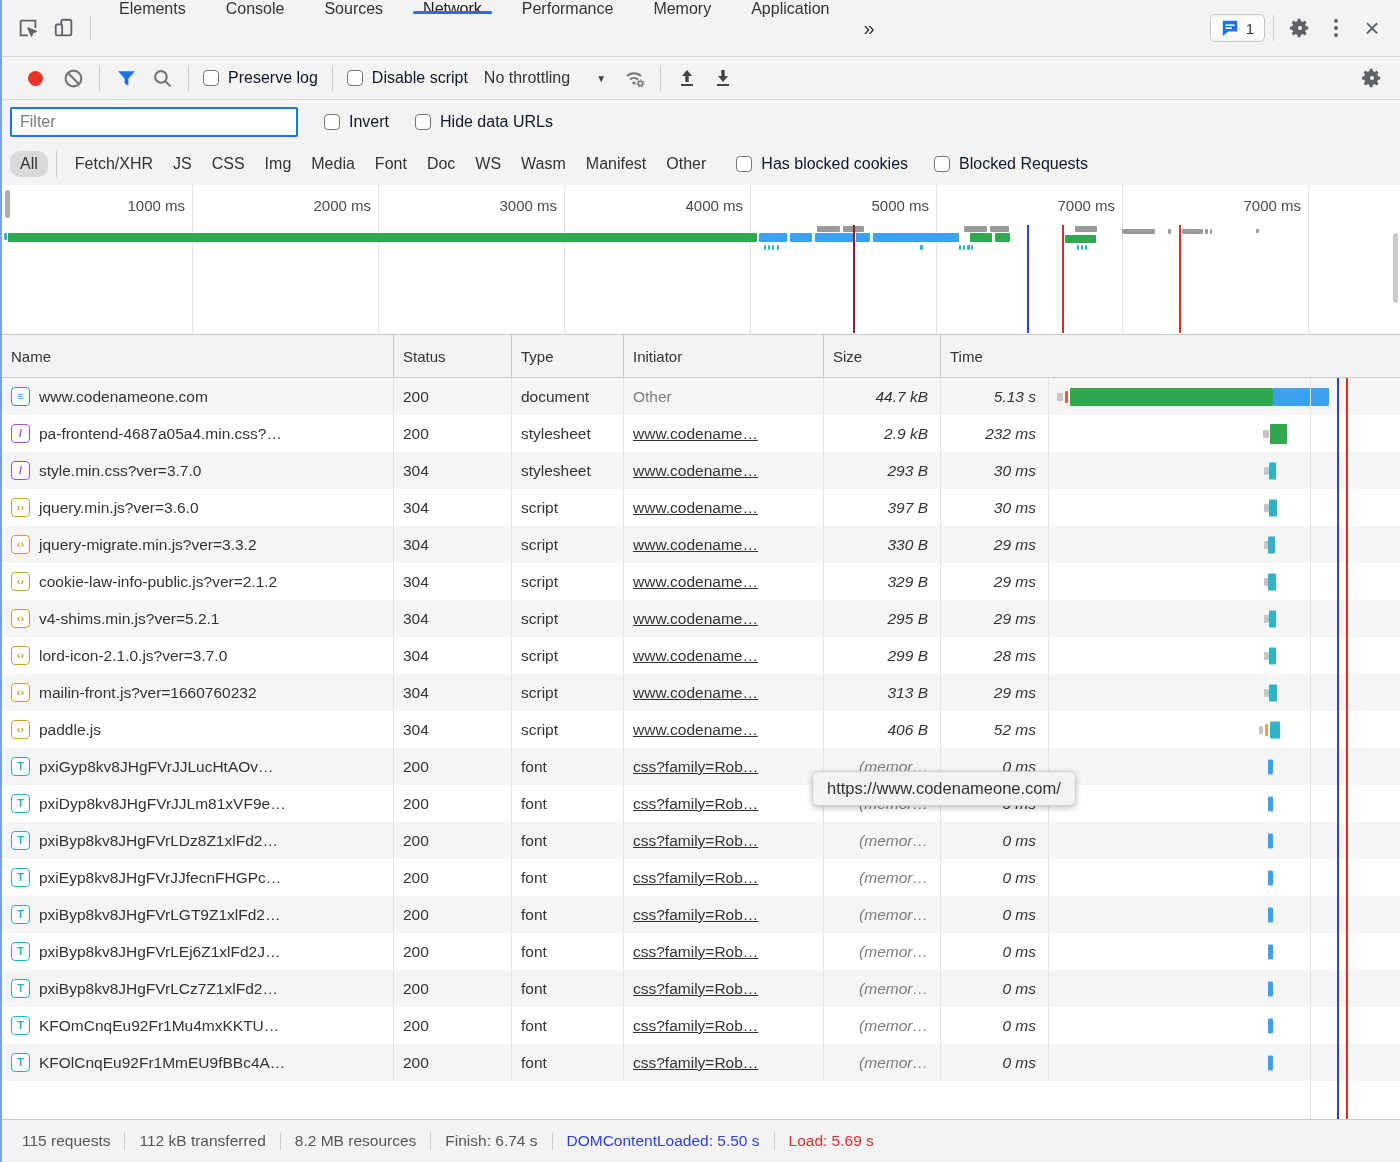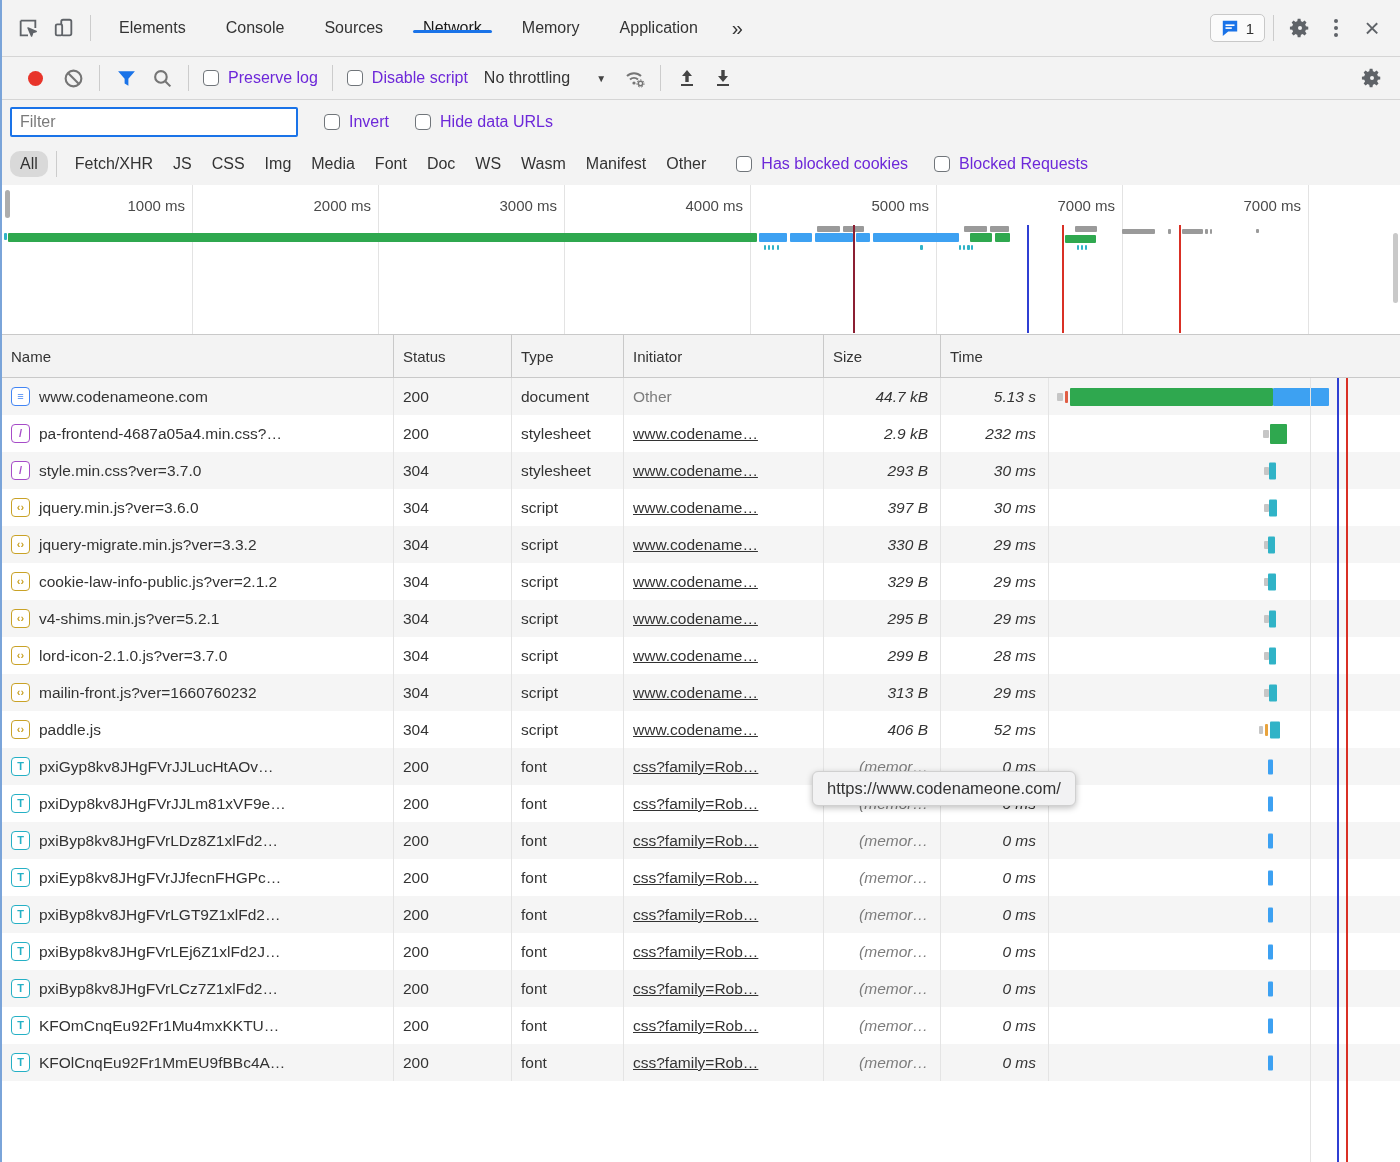--- a/index.html
+++ b/index.html
@@ -7,36 +7,36 @@
   body {
     font-family:"Liberation Sans", sans-serif;
     background:#fff; color:#333; overflow:hidden; position:relative;
   }
   .devtools { width:1400px; height:1162px; display:flex; flex-direction:column; position:relative; border-left:2px solid #7aa4d9; }
 
   
   .tabbar { height:57px; background:#f3f3f3; display:flex; align-items:center; border-bottom:1px solid #d5d5d5; padding:0 10px 0 8px; flex:none; }
   .icon-btn { width:36px; height:36px; display:flex; align-items:center; justify-content:center; cursor:pointer; flex:none; }
   .vdiv { width:1px; height:26px; background:#ccc; margin:0 8px; flex:none; }
-  .tabs { display:flex; align-items:center; height:100%; }
+  .tabs { display:flex; align-items:flex-start; height:100%; }
   .tab { display:flex; align-items:center; padding:0 20px; font-size:16px; color:#333; position:relative; cursor:pointer; }
   .tab.selected { color:#1a1a1a; }
   .tab.selected::after { content:""; position:absolute; left:10px; right:10px; bottom:4px; height:3px; background:#1a73e8; border-radius:2px; }
   .more-tabs { font-size:20px; color:#333; padding:0 14px; cursor:pointer; }
   .tab-right { margin-left:auto; display:flex; align-items:center; }
   .issues-badge { display:flex; align-items:center; gap:7px; border:1px solid #c8c8c8; border-radius:5px; padding:4px 10px; background:#fbfbfb; cursor:pointer; }
   .issues-badge .count { font-size:15px; color:#333; }
   .dots { display:flex; flex-direction:column; gap:3px; }
   .dots i { width:4px; height:4px; border-radius:50%; background:#5f6368; }
   .close-x { font-size:26px; color:#5f6368; line-height:1; }
 
   
   .nettoolbar { height:43px; background:#f3f3f3; display:flex; align-items:center; padding:0 10px 0 14px; border-bottom:1px solid #d5d5d5; flex:none; }
   .rec-dot { width:15px; height:15px; border-radius:50%; background:#e8342a; margin:0 12px; cursor:pointer; flex:none; }
-  .check { display:flex; align-items:center; gap:9px; font-size:16px; color:#6d28d9; cursor:pointer; white-space:nowrap; }
+  .check { display:flex; align-items:center; gap:9px; font-size:16px; color:#0f172a; cursor:pointer; white-space:nowrap; }
   .box { width:16px; height:16px; border:1.8px solid #70757a; border-radius:4px; background:#fff; flex:none; }
   .select-ctl { display:flex; align-items:center; gap:26px; font-size:16px; color:#333; padding:0 10px; cursor:pointer; }
   .caret { font-size:10px; color:#444; }
   .spacer { flex:1; }
 
   
   .filterrow { height:43px; background:#f3f3f3; display:flex; align-items:center; padding:0 8px; gap:26px; flex:none; }
   .filter-input { width:288px; height:30px; border:2px solid #1a73e8; border-radius:2px; background:#fff; font-family:"Liberation Sans",sans-serif; font-size:16px; color:#b91c1c; padding:0 8px; outline:none; }
   .filter-input::placeholder { color:#7a7a7a; }
 
@@ -114,20 +114,23 @@
           <span>Elements</span>
         </div>
         <div class="tab">
           <span>Console</span>
         </div>
         <div class="tab">
           <span>Sources</span>
         </div>
         <div class="tab selected">
           <span>Network</span>
+        </div>
+        <div class="tab">
+          <span>Performance</span>
         </div>
         <div class="tab">
           <span>Memory</span>
         </div>
         <div class="tab">
           <span>Application</span>
         </div>
       </div>
     <span class="more-tabs">»</span>
     <div class="tab-right">
@@ -846,17 +849,25 @@
         </div>
     <div class="cell wf-cell">
           <div class="wf-seg" style="left: 219px; width: 5px; height: 15px; background: rgb(61, 161, 242);"></div>
         </div>
   </div>
       <div class="wf-overlay-line" style="left: 1308px; width: 1px; background: rgb(227, 227, 227);"></div>
       <div class="wf-overlay-line" style="left: 1335px; width: 2px; background: rgb(47, 63, 211);"></div>
       <div class="wf-overlay-line" style="left: 1344px; width: 2px; background: rgb(217, 48, 37);"></div>
     </div>
 
+  <div class="statusbar" id="statusbar">
+      <span class="sb-item">115 requests</span>
+      <span class="sb-item">112 kB transferred</span>
+      <span class="sb-item">8.2 MB resources</span>
+      <span class="sb-item">Finish: 6.74 s</span>
+      <span class="sb-item sb-dcl">DOMContentLoaded: 5.50 s</span>
+      <span class="sb-item sb-load">Load: 5.69 s</span>
+    </div>
 
   <div class="tooltip">
     <span>https://www.codenameone.com/</span>
   </div>
 </div>
 
 </body></html>

